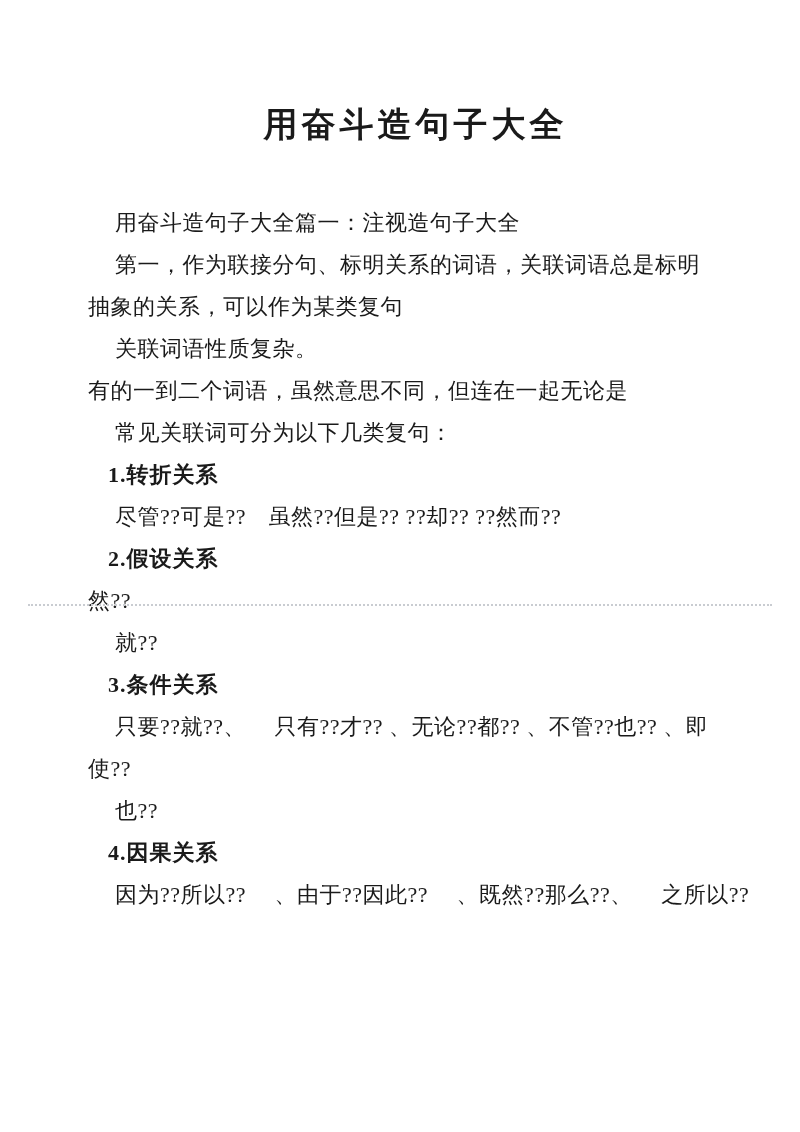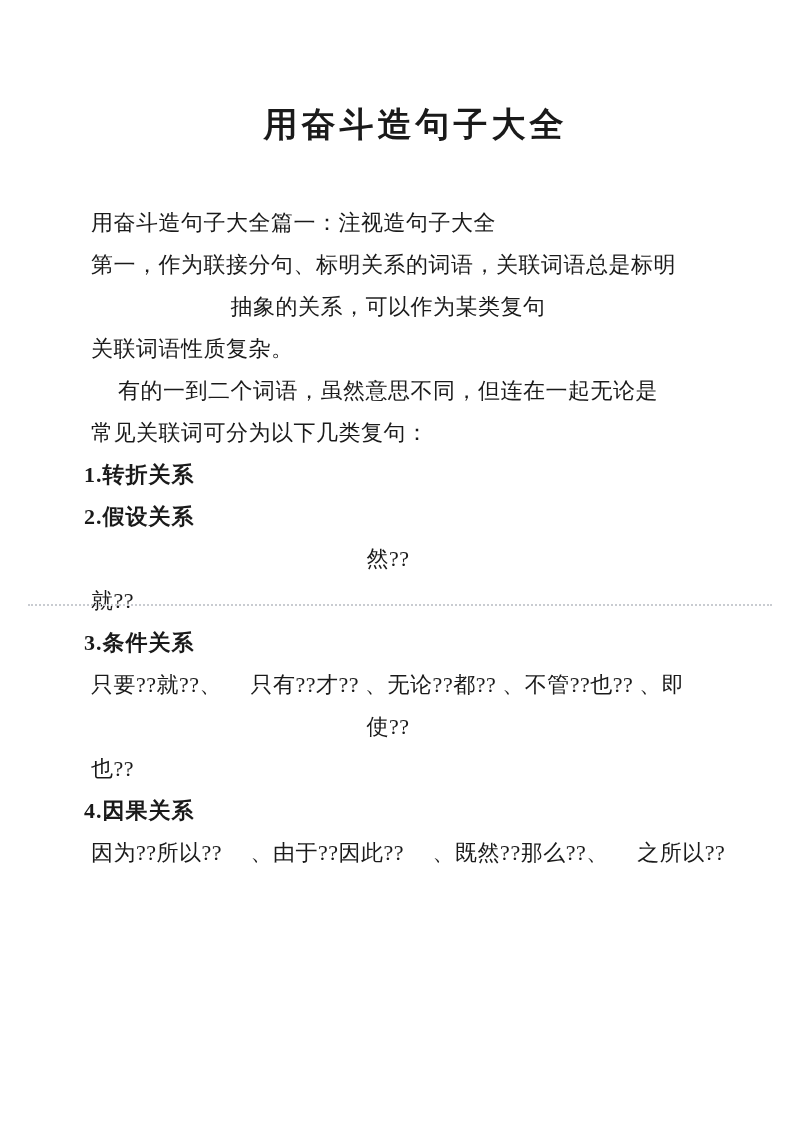--- a/index.html
+++ b/index.html
@@ -21,30 +21,30 @@
     margin: 102px 0 0 0;
     text-align: center;
     font-size: 34px;
     line-height: 46px;
     font-weight: bold;
     letter-spacing: 4px;
     white-space: pre;
     padding-left: 31px;
   }
   .doc-lines {
-    margin: 54px 88px 0 64px;
+    margin: 54px 88px 0 88px;
   }
   .line {
     height: 42px;
     line-height: 42px;
     font-size: 22px;
     white-space: pre;
     letter-spacing: 0.5px;
   }
-  .indent-0 { padding-left: 0; text-align: center; }
+  .indent-0 { padding-left: 0; }
   .indent-1 { padding-left: 27px; }
   .line.heading {
     font-weight: bold;
     padding-left: 20px;
     letter-spacing: 1px;
   }
   .page-divider {
     position: absolute;
     left: 28px;
     right: 28px;
@@ -61,20 +61,21 @@
   <h1 class="doc-title">用奋斗造句子大全</h1>
 
   <div class="doc-lines">
       <div class="line indent-1">用奋斗造句子大全篇一：注视造句子大全</div>
       <div class="line indent-1">第一，作为联接分句、标明关系的词语，关联词语总是标明</div>
       <div class="line indent-0">抽象的关系，可以作为某类复句</div>
       <div class="line indent-1">关联词语性质复杂。</div>
       <div class="line indent-0">有的一到二个词语，虽然意思不同，但连在一起无论是</div>
       <div class="line indent-1">常见关联词可分为以下几类复句：</div>
       <div class="line indent-1 heading">1.转折关系</div>
+      <div class="line indent-1">尽管??可是??　虽然??但是?? ??却?? ??然而??</div>
       <div class="line indent-1 heading">2.假设关系</div>
       <div class="line indent-0">然??</div>
       <div class="line indent-1">就??</div>
       <div class="line indent-1 heading">3.条件关系</div>
       <div class="line indent-1">只要??就??、　 只有??才?? 、无论??都?? 、不管??也?? 、即</div>
       <div class="line indent-0">使??</div>
       <div class="line indent-1">也??</div>
       <div class="line indent-1 heading">4.因果关系</div>
       <div class="line indent-1">因为??所以??　 、由于??因此??　 、既然??那么??、　 之所以??</div>
     </div>

